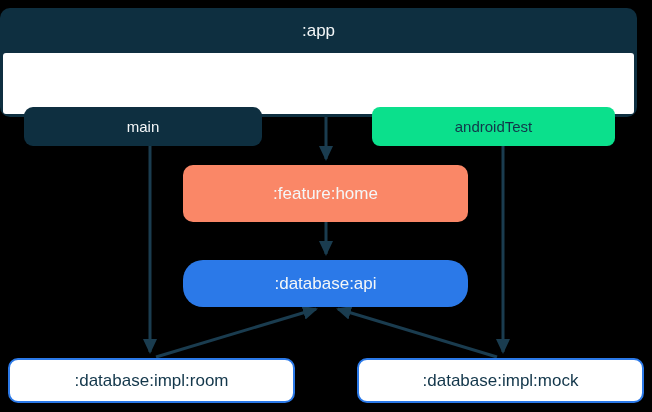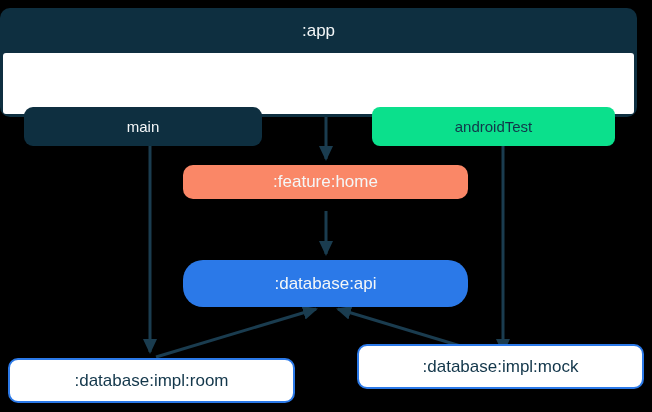--- a/index.html
+++ b/index.html
@@ -65,40 +65,40 @@
   }
 
   .module {
     position: absolute;
     display: flex; align-items: center; justify-content: center;
     font-size: 17px;
     box-sizing: border-box;
     border-radius: 10px;
   }
   .module.feature-home {
-    left: 183px; top: 165px; width: 285px; height: 34px;
+    left: 183px; top: 165px; width: 285px; height: 57px;
     background: var(--salmon, #FA8767);
     color: var(--textLight, #FDFDFD);
   }
   .module.database-api {
     left: 183px; top: 260px; width: 285px; height: 47px;
     background: var(--blue, #2B79E8);
     color: var(--textLight, #FDFDFD);
     border-radius: 20px;
   }
   .module.outlined {
     background: var(--white, #FFFFFF);
     border: 2px solid var(--blue, #2B79E8);
     color: var(--textDark, #12364A);
   }
   .module.database-impl-room {
     left: 8px; top: 358px; width: 287px; height: 45px;
   }
   .module.database-impl-mock {
-    left: 357px; top: 344px; width: 287px; height: 45px;
+    left: 357px; top: 358px; width: 287px; height: 45px;
   }
 </style>
 </head>
 <body>
 
 <div class="stage">
 
   <svg class="edges" viewBox="0 0 652 412" xmlns="http://www.w3.org/2000/svg">
     <defs>
       <marker id="arrow" markerUnits="userSpaceOnUse" markerWidth="16" markerHeight="15" refX="13" refY="7" orient="auto">

